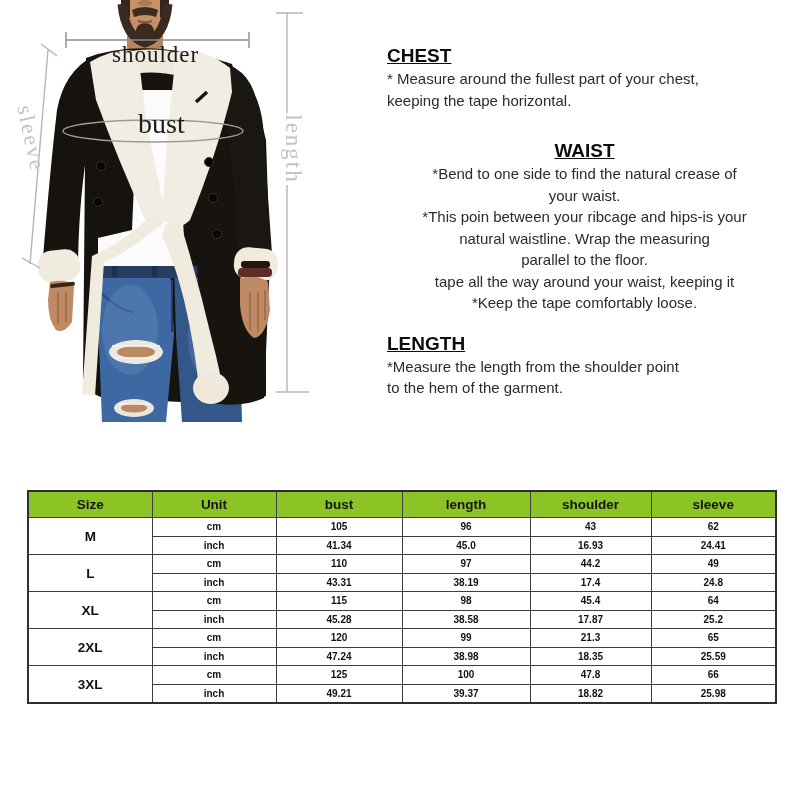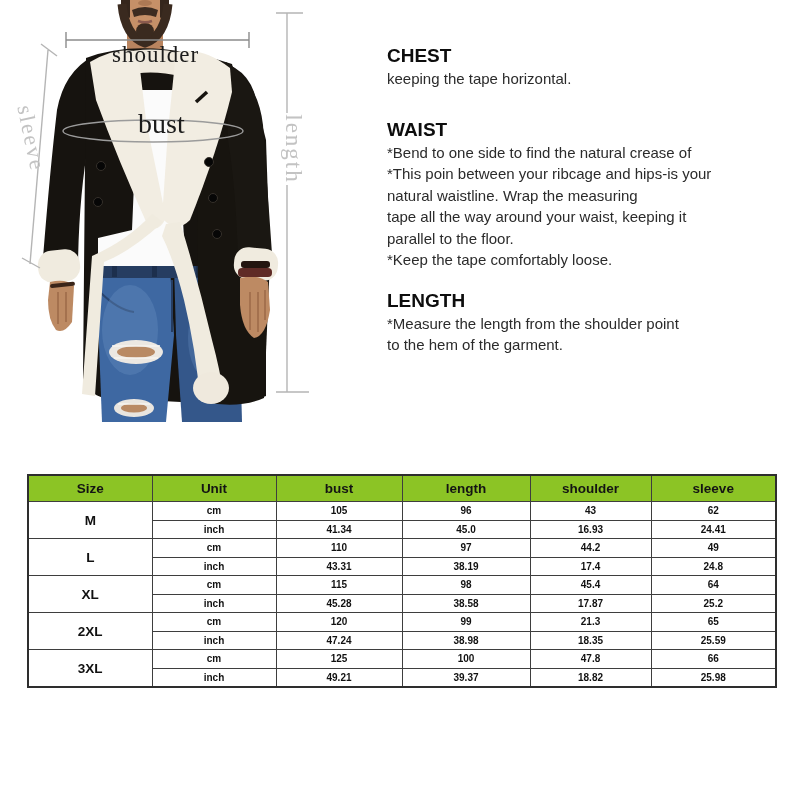--- a/index.html
+++ b/index.html
@@ -10,26 +10,26 @@
   .photo-area svg{position:absolute;left:0;top:0;}
   .anno{position:absolute;font-family:"Liberation Serif",serif;white-space:nowrap;}
   .lbl-shoulder{left:112px;top:42px;font-size:23px;color:#1b1b1b;letter-spacing:1px;}
   .lbl-bust{left:138px;top:108px;font-size:28px;color:#1b1b1b;}
   .lbl-sleeve{left:-4px;top:126px;width:72px;height:24px;font-size:22px;color:#c3c3c3;
               letter-spacing:2px;transform:rotate(78deg);text-align:center;}
   .lbl-length{left:257px;top:136px;width:72px;height:26px;font-size:23px;color:#c3c3c3;
               letter-spacing:2px;transform:rotate(90deg);text-align:center;background:#ffffff;}
   
   .instructions{position:absolute;left:387px;top:44px;width:395px;color:#2b2b2b;}
-  .instructions h3{margin:0;font-size:19px;line-height:24px;color:#0d0d0d;font-weight:bold;}
+  .instructions h3{margin:0;font-size:19px;line-height:24px;color:#0d0d0d;font-weight:bold;text-decoration:underline;}
   .instructions .line{font-size:15px;line-height:21.5px;}
-  .sec-waist{margin-top:28px;}
+  .sec-waist{margin-top:28px;text-align:center;}
   .sec-length{margin-top:18px;}
   
-  .size-table{position:absolute;left:27px;top:474px;width:748px;border-collapse:collapse;
+  .size-table{position:absolute;left:27px;top:490px;width:748px;border-collapse:collapse;
               table-layout:fixed;border:2px solid #2e2e2e;}
   .size-table th,.size-table td{border:1.5px solid #3e3e3e;text-align:center;vertical-align:middle;
               font-weight:bold;padding:0;}
   .size-table th{background:#8cc425;height:25px;font-size:13.5px;color:#141414;}
   .size-table td{height:17.5px;font-size:10px;color:#111111;}
   .size-table td.size-cell{font-size:13.5px;}
 </style>
 </head>
 <body>
 
@@ -135,29 +135,31 @@
 
     <div class="anno lbl-shoulder">shoulder</div>
     <div class="anno lbl-bust">bust</div>
     <div class="anno lbl-sleeve">sleeve</div>
     <div class="anno lbl-length">length</div>
   </div>
 
   <div class="instructions">
     <div class="sec-chest">
       <h3>CHEST</h3>
+      <div class="line">* Measure around the fullest part of your chest,</div>
       <div class="line">keeping the tape horizontal.</div>
     </div>
     <div class="sec-waist">
       <h3>WAIST</h3>
       <div class="line">*Bend to one side to find the natural crease of</div>
+      <div class="line">your waist.</div>
       <div class="line">*This poin between your ribcage and hips-is your</div>
       <div class="line">natural waistline. Wrap the measuring</div>
+      <div class="line">parallel to the floor.</div>
       <div class="line">tape all the way around your waist, keeping it</div>
-      <div class="line">parallel to the floor.</div>
       <div class="line">*Keep the tape comfortably loose.</div>
     </div>
     <div class="sec-length">
       <h3>LENGTH</h3>
       <div class="line">*Measure the length from the shoulder point</div>
       <div class="line">to the hem of the garment.</div>
     </div>
   </div>
 
   <table class="size-table">

